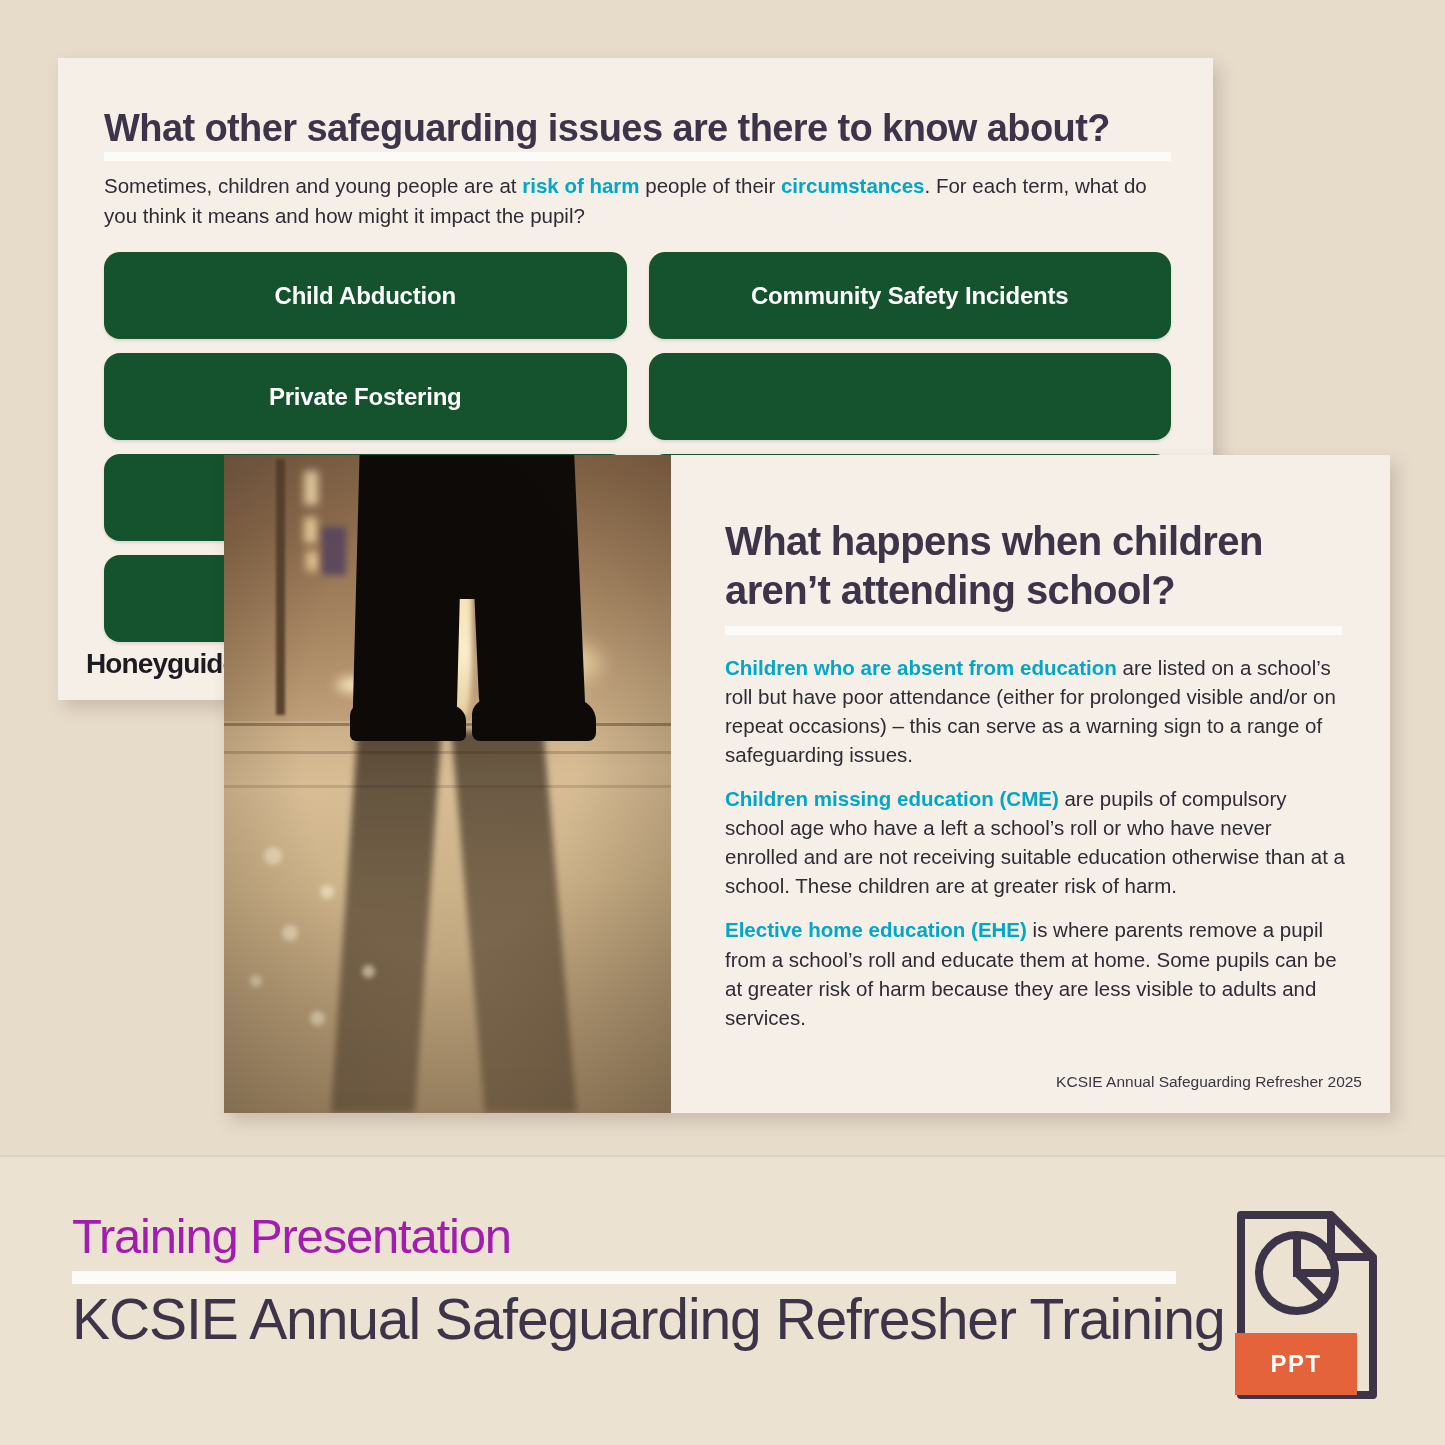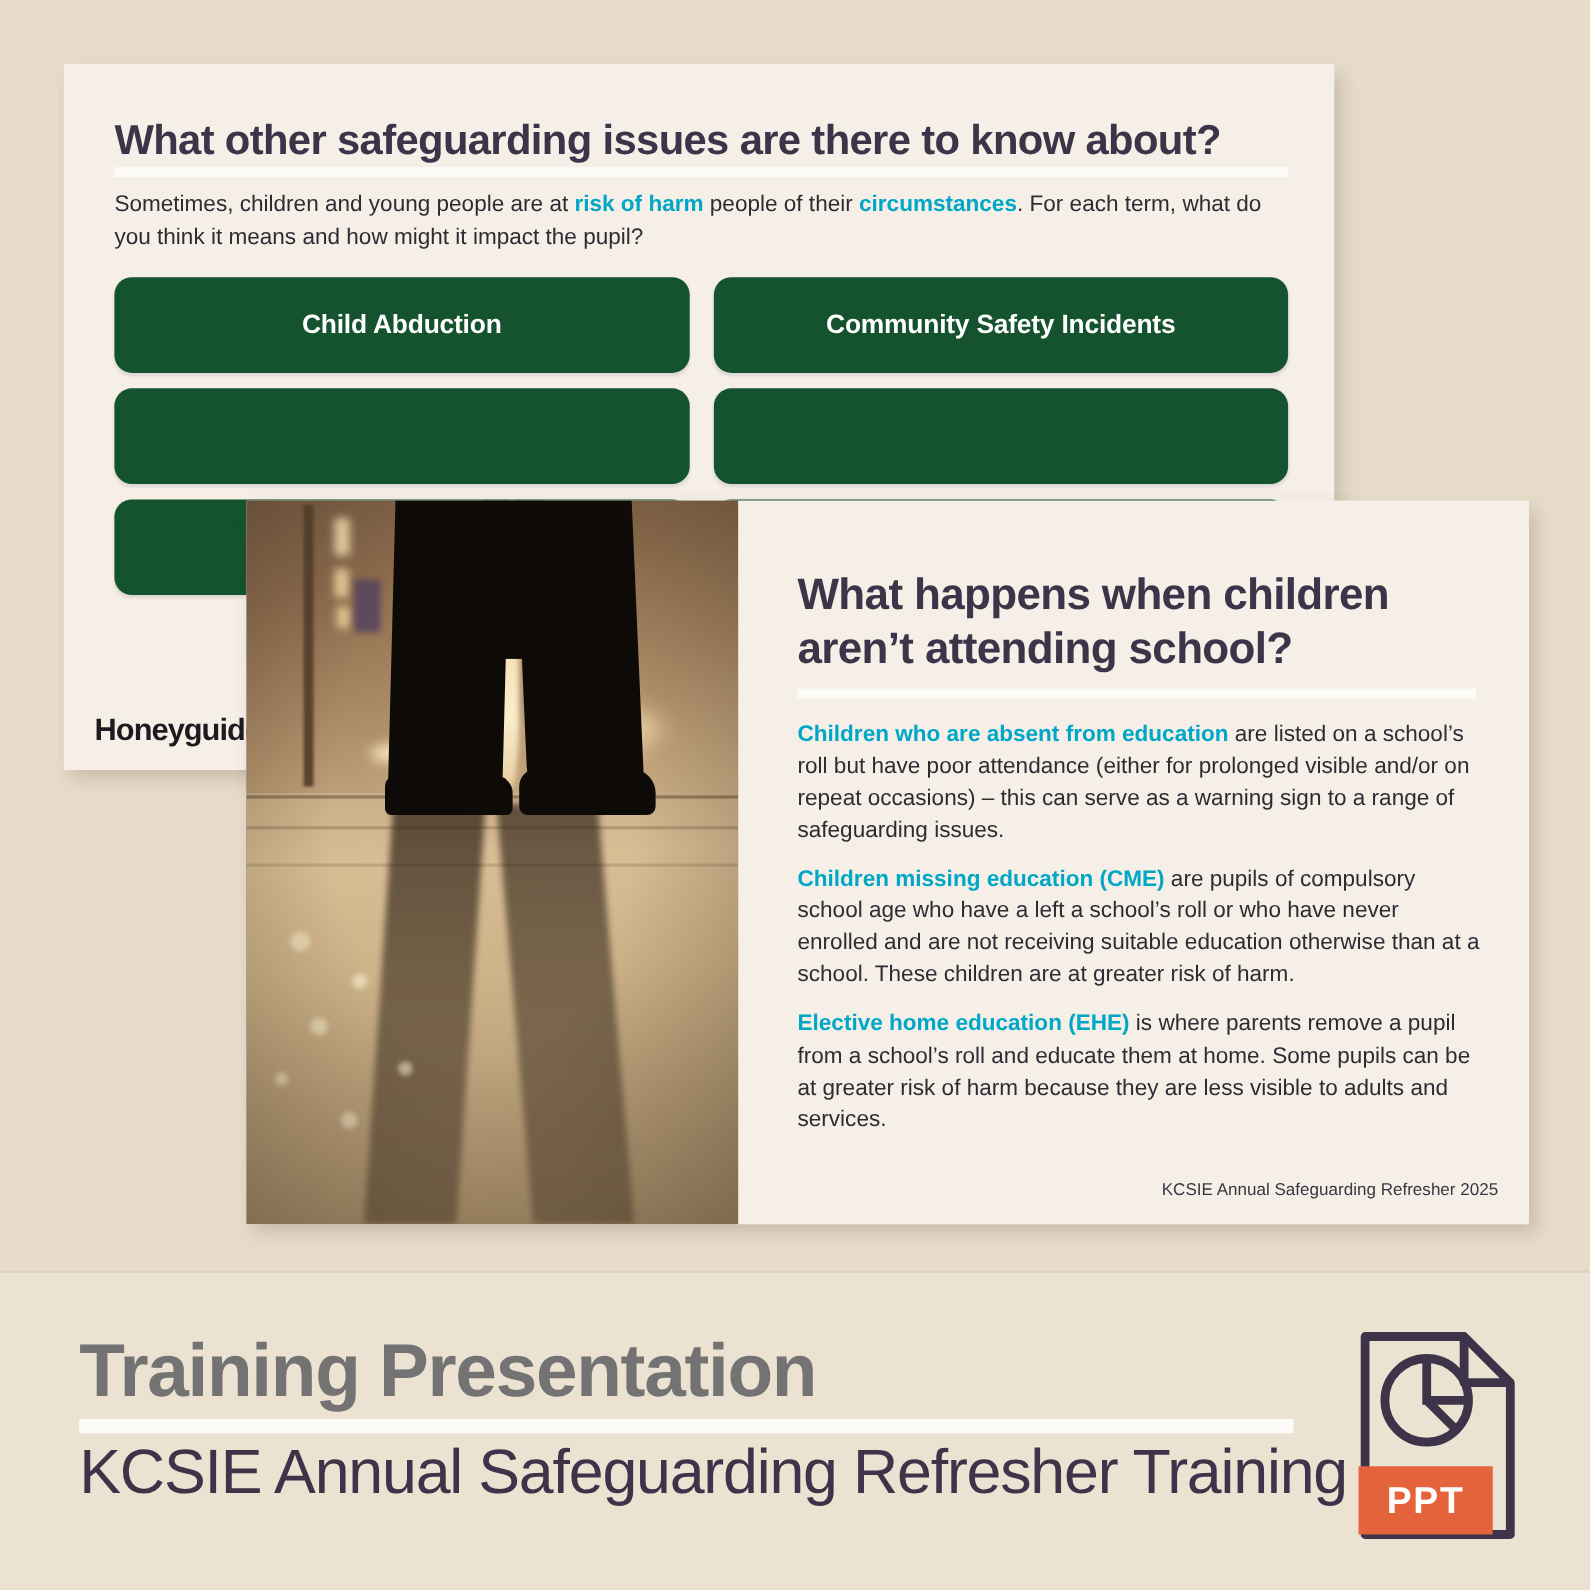--- a/index.html
+++ b/index.html
@@ -23,23 +23,23 @@
     width: 1445px; height: 290px;
     background: #ece2d2;
     border-top: 2px solid #ddd2bf;
   }
   #banner-text {
     position: absolute;
     left: 72px; top: 55px;
     width: 1130px;
   }
   #banner-title {
-    font-size: 68px;
-    font-weight: bold;
-    color: #737373;
+    font-size: 49px;
+    font-weight: normal;
+    color: #a21caf;
     letter-spacing: -1.2px;
     line-height: 1.0;
     white-space: nowrap;
   }
   #banner-rule {
     height: 13px;
     background: #fdfbf7;
     margin: 10px 0 6px 0;
     width: 1104px;
     border-radius: 1px;
@@ -58,21 +58,21 @@
     right: 58px; top: 48px;
     width: 160px; height: 200px;
   }
   #ppt-badge {
     position: absolute;
     left: 8px; top: 128px;
     width: 122px; height: 62px;
     background: #e4633a;
     display: flex; align-items: center; justify-content: center;
     color: #ffffff;
-    font-size: 34px;
+    font-size: 24px;
     font-weight: bold;
     letter-spacing: 1.5px;
   }
 
   
   .slide {
     position: absolute;
     background: #f5efe8;
     box-shadow: 6px 8px 16px rgba(90,70,50,0.22);
   }
@@ -289,20 +289,21 @@
     <div id="s1-title">What other safeguarding issues are there to know about?</div>
     <div id="s1-rule"></div>
 
     <div id="s1-intro">
       <span>Sometimes, children and young people are at </span><span class="hl">risk of harm</span><span> people of their </span><span class="hl">circumstances</span><span>. For each term, what do you think it means and how might it impact the pupil?</span>
     </div>
 
     <div id="s1-grid">
       <div class="pill">Child Abduction</div>
       <div class="pill">Community Safety Incidents</div>
+      <div class="pill">Private Fostering</div>
       <div class="pill"></div>
       <div class="pill"></div>
       <div class="pill"></div>
       <div class="pill"></div>
     </div>
 
     <div id="s1-logo">Honeyguide</div>
   </div>
 
   <div class="slide" id="slide2">

